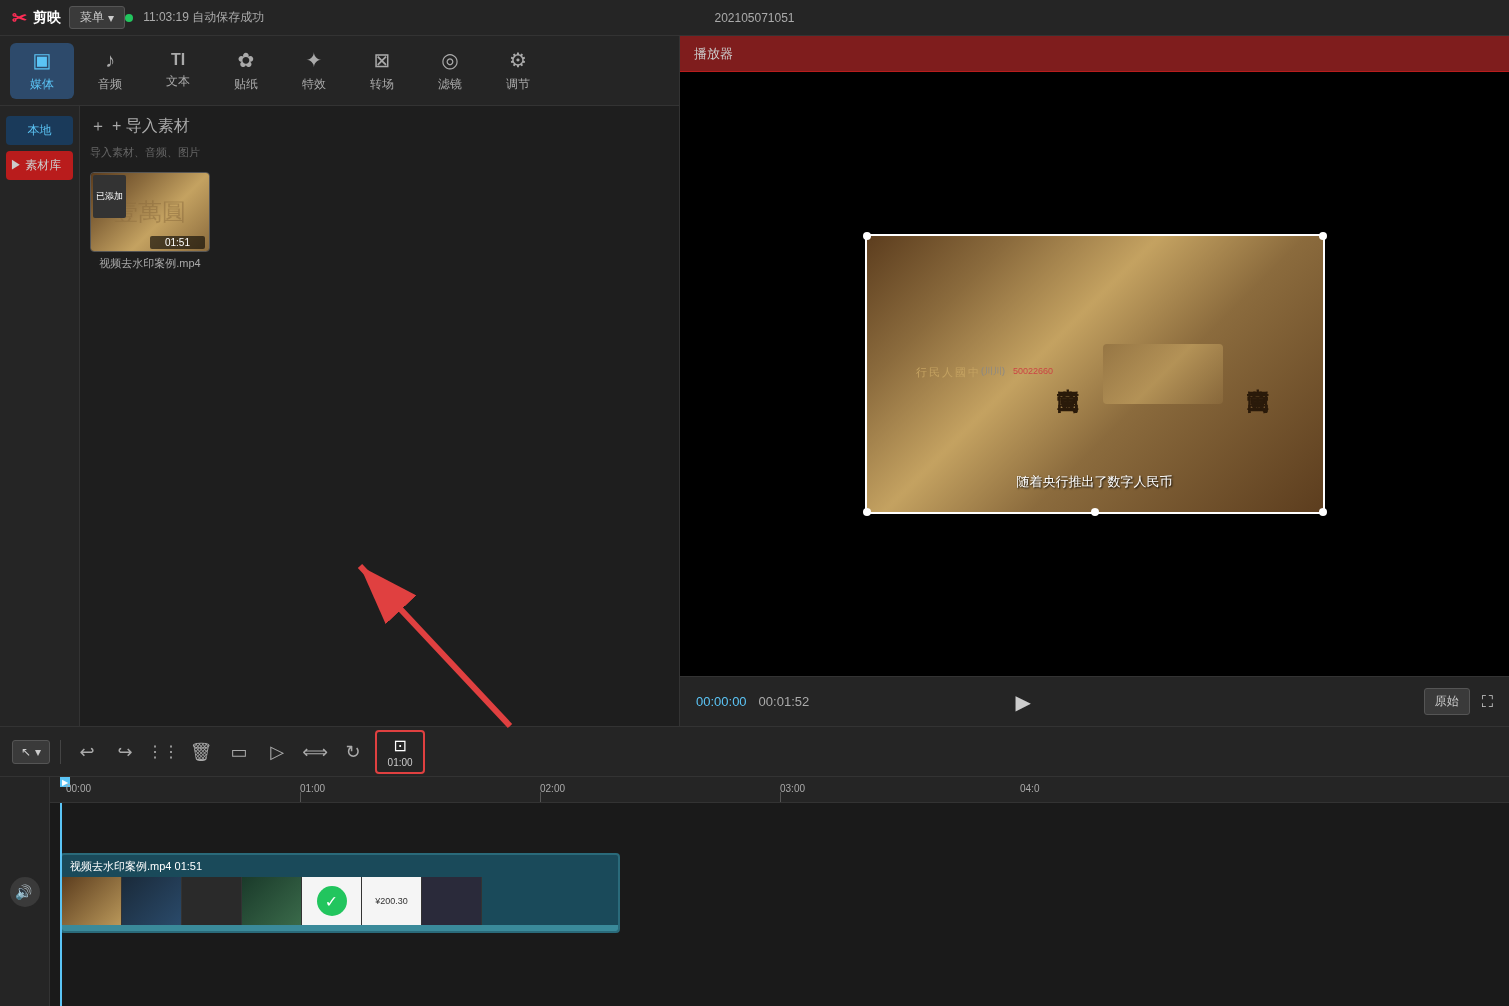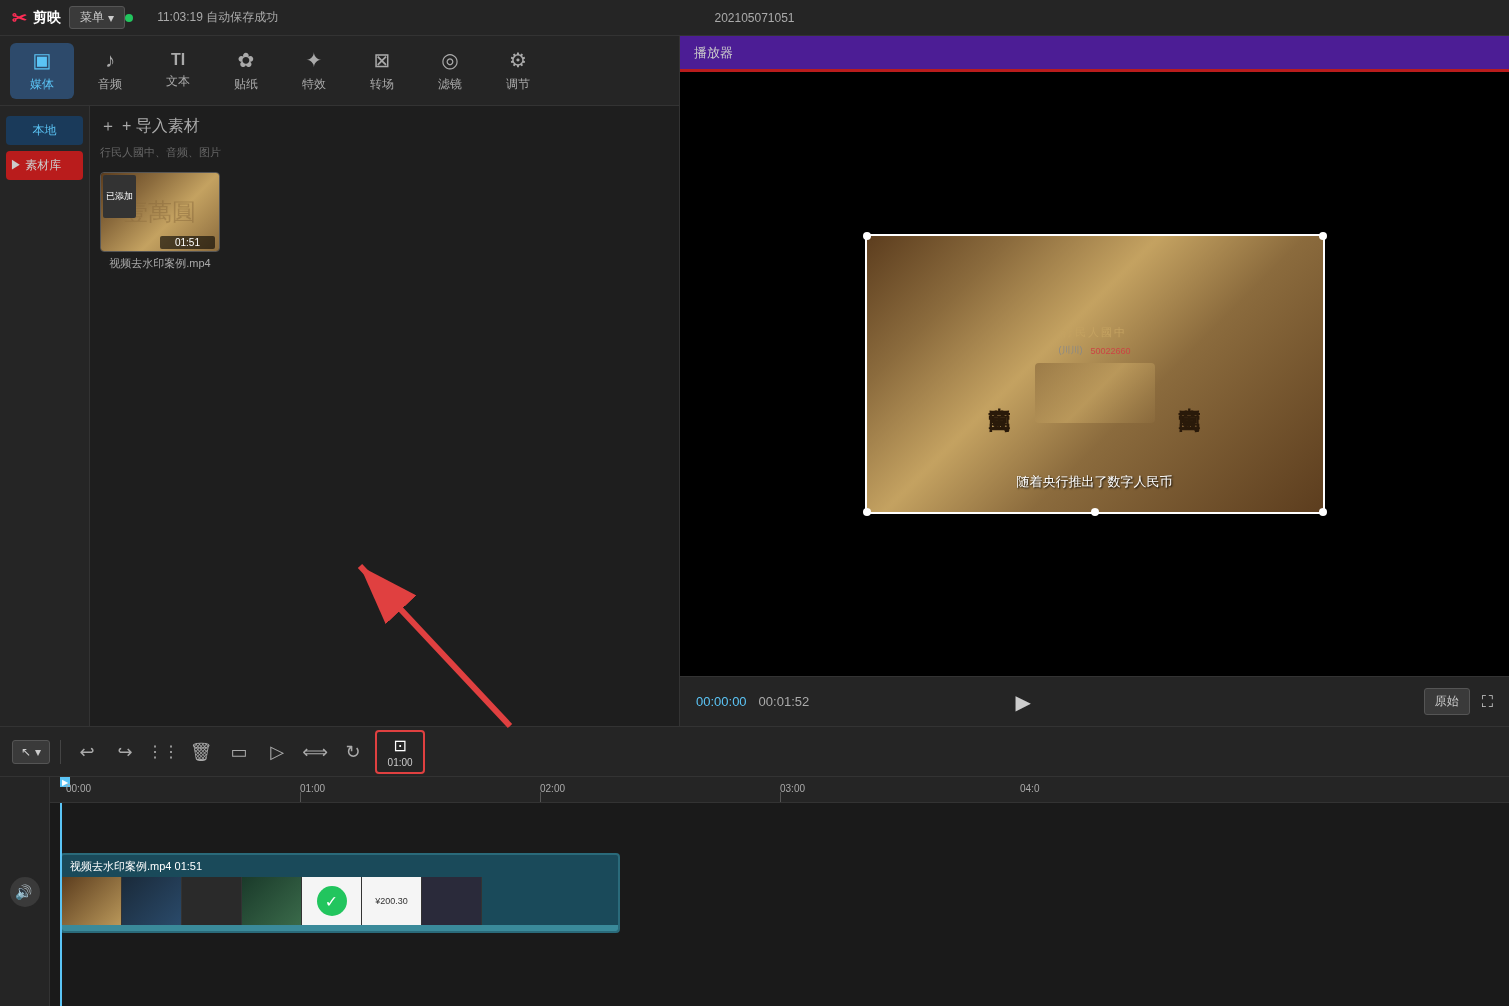--- a/index.html
+++ b/index.html
@@ -49,21 +49,21 @@
       align-items: center;
       gap: 4px;
     }
     .status-dot {
       width: 8px; height: 8px;
       background: #22c55e;
       border-radius: 50%;
       display: inline-block;
     }
     .auto-save {
-      margin-left: 24px;
+      margin-left: 10px;
       font-size: 12px;
       color: #aaa;
     }
     .top-bar-date {
       position: absolute;
       left: 50%;
       transform: translateX(-50%);
       font-size: 12px;
       color: #aaa;
     }
@@ -110,21 +110,21 @@
 
     
     .content-area {
       display: flex;
       flex: 1;
       overflow: hidden;
     }
 
     
     .sidebar {
-      width: 90px;
+      width: 80px;
       background: #252525;
       padding: 10px 6px;
       display: flex;
       flex-direction: column;
       gap: 6px;
       border-right: 1px solid #333;
     }
     .sidebar-btn {
       background: #3a3a3a;
       border: none;
@@ -232,27 +232,27 @@
 
     
     .right-panel {
       flex: 1;
       background: #1e1e1e;
       display: flex;
       flex-direction: column;
     }
     .player-header {
       height: 36px;
-      background: #4c1d95;
+      background: #7f1d1d;
       display: flex;
       align-items: center;
       padding: 0 14px;
       font-size: 13px;
       color: #ccc;
-      border-bottom: 3px solid #b91c1c;
+      border-bottom: 1px solid #b91c1c;
     }
     .player-area {
       flex: 1;
       background: #000;
       position: relative;
       display: flex;
       align-items: center;
       justify-content: center;
     }
     .video-canvas {
@@ -569,21 +569,21 @@
         <div class="sidebar">
           <button class="sidebar-btn active">本地</button>
           <button class="sidebar-group">▶ 素材库</button>
         </div>
 
         <div class="media-content">
           <div class="import-btn">
             <span>＋</span>
             <span>+ 导入素材</span>
           </div>
-          <div class="import-hint">行民人國中、音频、图片</div>
+          <div class="import-hint">导入素材、音频、图片</div>
           <div class="media-grid">
             <div class="media-item">
               <div class="media-thumb">
                 <div class="media-thumb-inner">
                   <span style="font-size:24px;color:#8b6b3d;opacity:0.5;">壹萬圓</span>
                 </div>
                 <span class="media-imported-badge">已添加</span>
                 <span class="media-duration">01:51</span>
               </div>
               <div class="media-name">视频去水印案例.mp4</div>
@@ -594,21 +594,21 @@
     </div>
 
     <div class="right-panel">
       <div class="player-header">
         <span>播放器</span>
       </div>
       <div class="player-area">
         <div class="video-canvas">
           <div class="video-canvas-inner">
 
-            <div style="position:absolute;top:0;left:0;right:0;bottom:0;display:flex;flex-direction:column;align-items:center;justify-content:center;padding:10px;">
+            <div style="position:absolute;top:0;left:0;right:0;bottom:0;display:flex;flex-direction:row;align-items:center;justify-content:center;padding:10px;">
               <div style="font-size:11px;color:#c4a261;letter-spacing:2px;margin-bottom:4px;">行民人國中</div>
               <div style="display:flex;align-items:center;gap:8px;margin-bottom:6px;">
                 <span style="font-size:9px;color:#888;">(川川)</span>
                 <span style="font-size:9px;color:#c44;">50022660</span>
               </div>
               <div style="display:flex;align-items:center;gap:20px;">
                 <div style="font-size:22px;color:#2a1a0a;font-weight:bold;writing-mode:vertical-rl;letter-spacing:2px;">壹萬圓</div>
                 <div style="width:120px;height:60px;background:linear-gradient(135deg,#8b6b3d,#c4a261,#8b6b3d);border-radius:4px;opacity:0.7;"></div>
                 <div style="font-size:22px;color:#2a1a0a;font-weight:bold;writing-mode:vertical-rl;letter-spacing:2px;">壹萬圓</div>
               </div>

